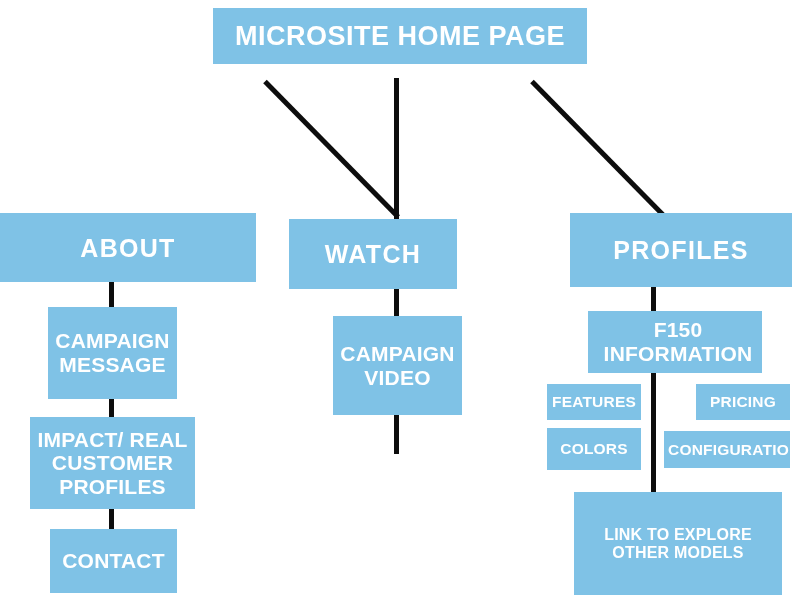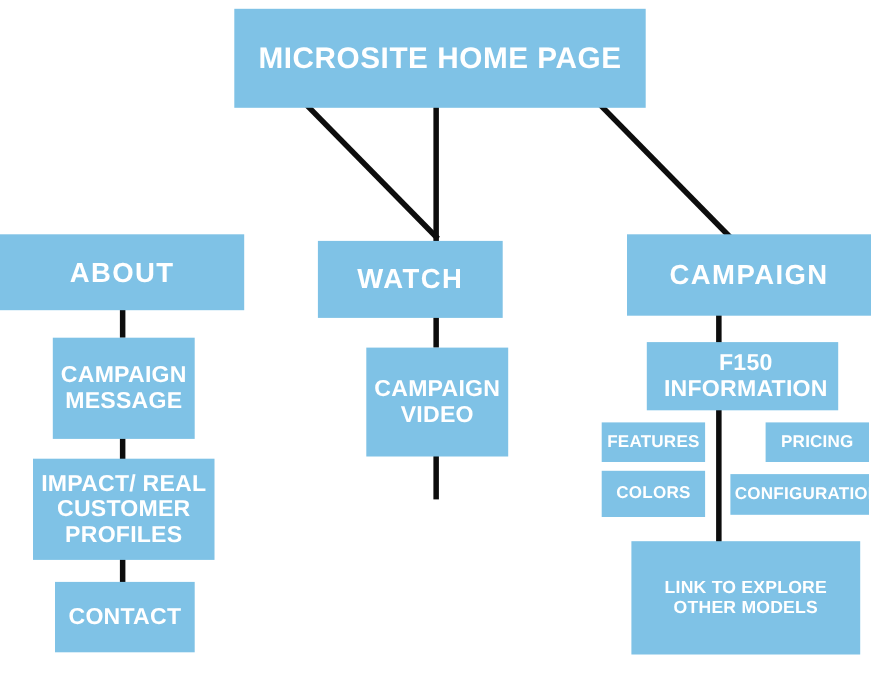--- a/index.html
+++ b/index.html
@@ -78,34 +78,34 @@
   <div class="conn conn-v" style="left:109px; top:508px; height:22px;"></div>
 
   <div class="conn conn-v" style="left:394px; top:288px; height:28px;"></div>
 
   <div class="conn conn-v" style="left:394px; top:414px; height:40px;"></div>
 
   <div class="conn conn-v" style="left:651px; top:286px; height:26px;"></div>
 
   <div class="conn conn-v" style="left:651px; top:370px; height:128px;"></div>
 
-  <div class="node tier-root" style="left:213px; top:8px; width:374px; height:90px;">
+  <div class="node tier-root" style="left:213px; top:8px; width:374px; height:56px;">
     <span>MICROSITE HOME PAGE</span>
   </div>
 
-  <div class="node tier-main" style="left:0px; top:213px; width:222px; height:69px;justify-content:center;">
+  <div class="node tier-main" style="left:0px; top:213px; width:256px; height:69px;justify-content:center;">
     <span>ABOUT</span>
   </div>
 
   <div class="node tier-main" style="left:289px; top:219px; width:168px; height:70px;">
     <span>WATCH</span>
   </div>
 
   <div class="node tier-main" style="left:570px; top:213px; width:222px; height:74px;">
-    <span>CAMPAIGN</span>
+    <span>PROFILES</span>
   </div>
 
   <div class="node tier-sub" style="left:48px; top:307px; width:129px; height:92px;">
     <span>CAMPAIGN MESSAGE</span>
   </div>
 
   <div class="node tier-sub" style="left:30px; top:417px; width:165px; height:92px;">
     <span>IMPACT/ REAL CUSTOMER PROFILES</span>
   </div>
 

